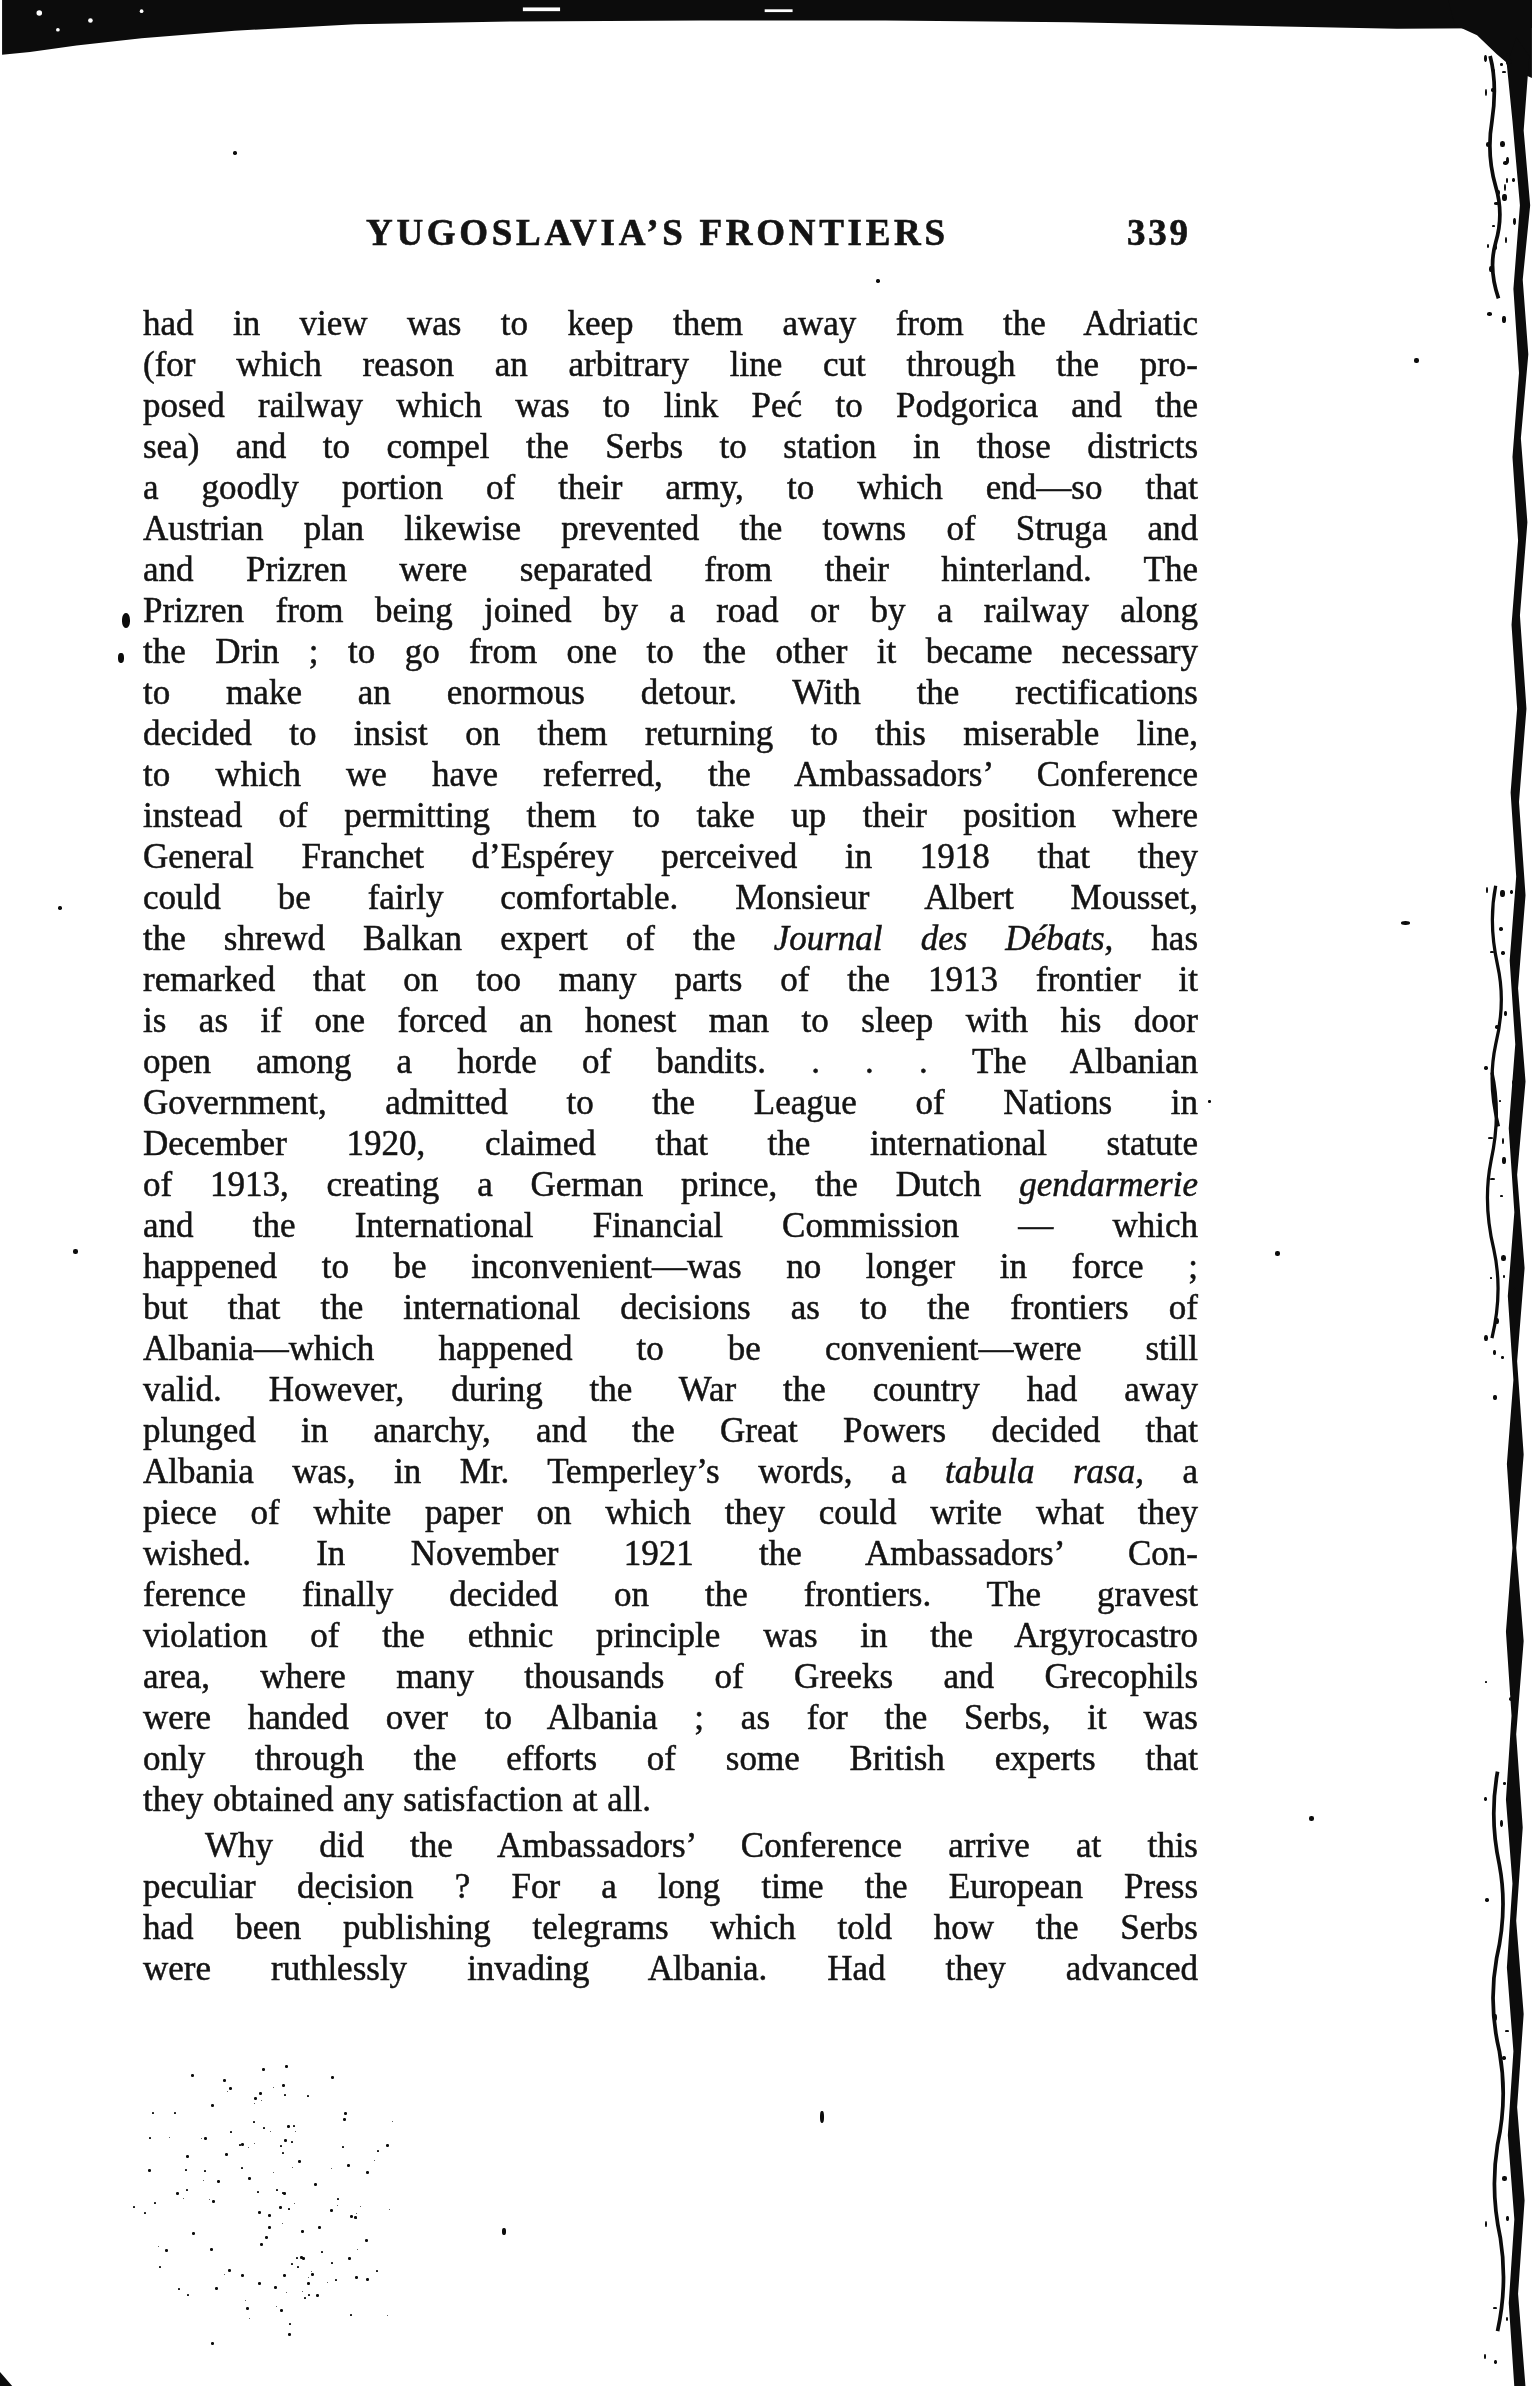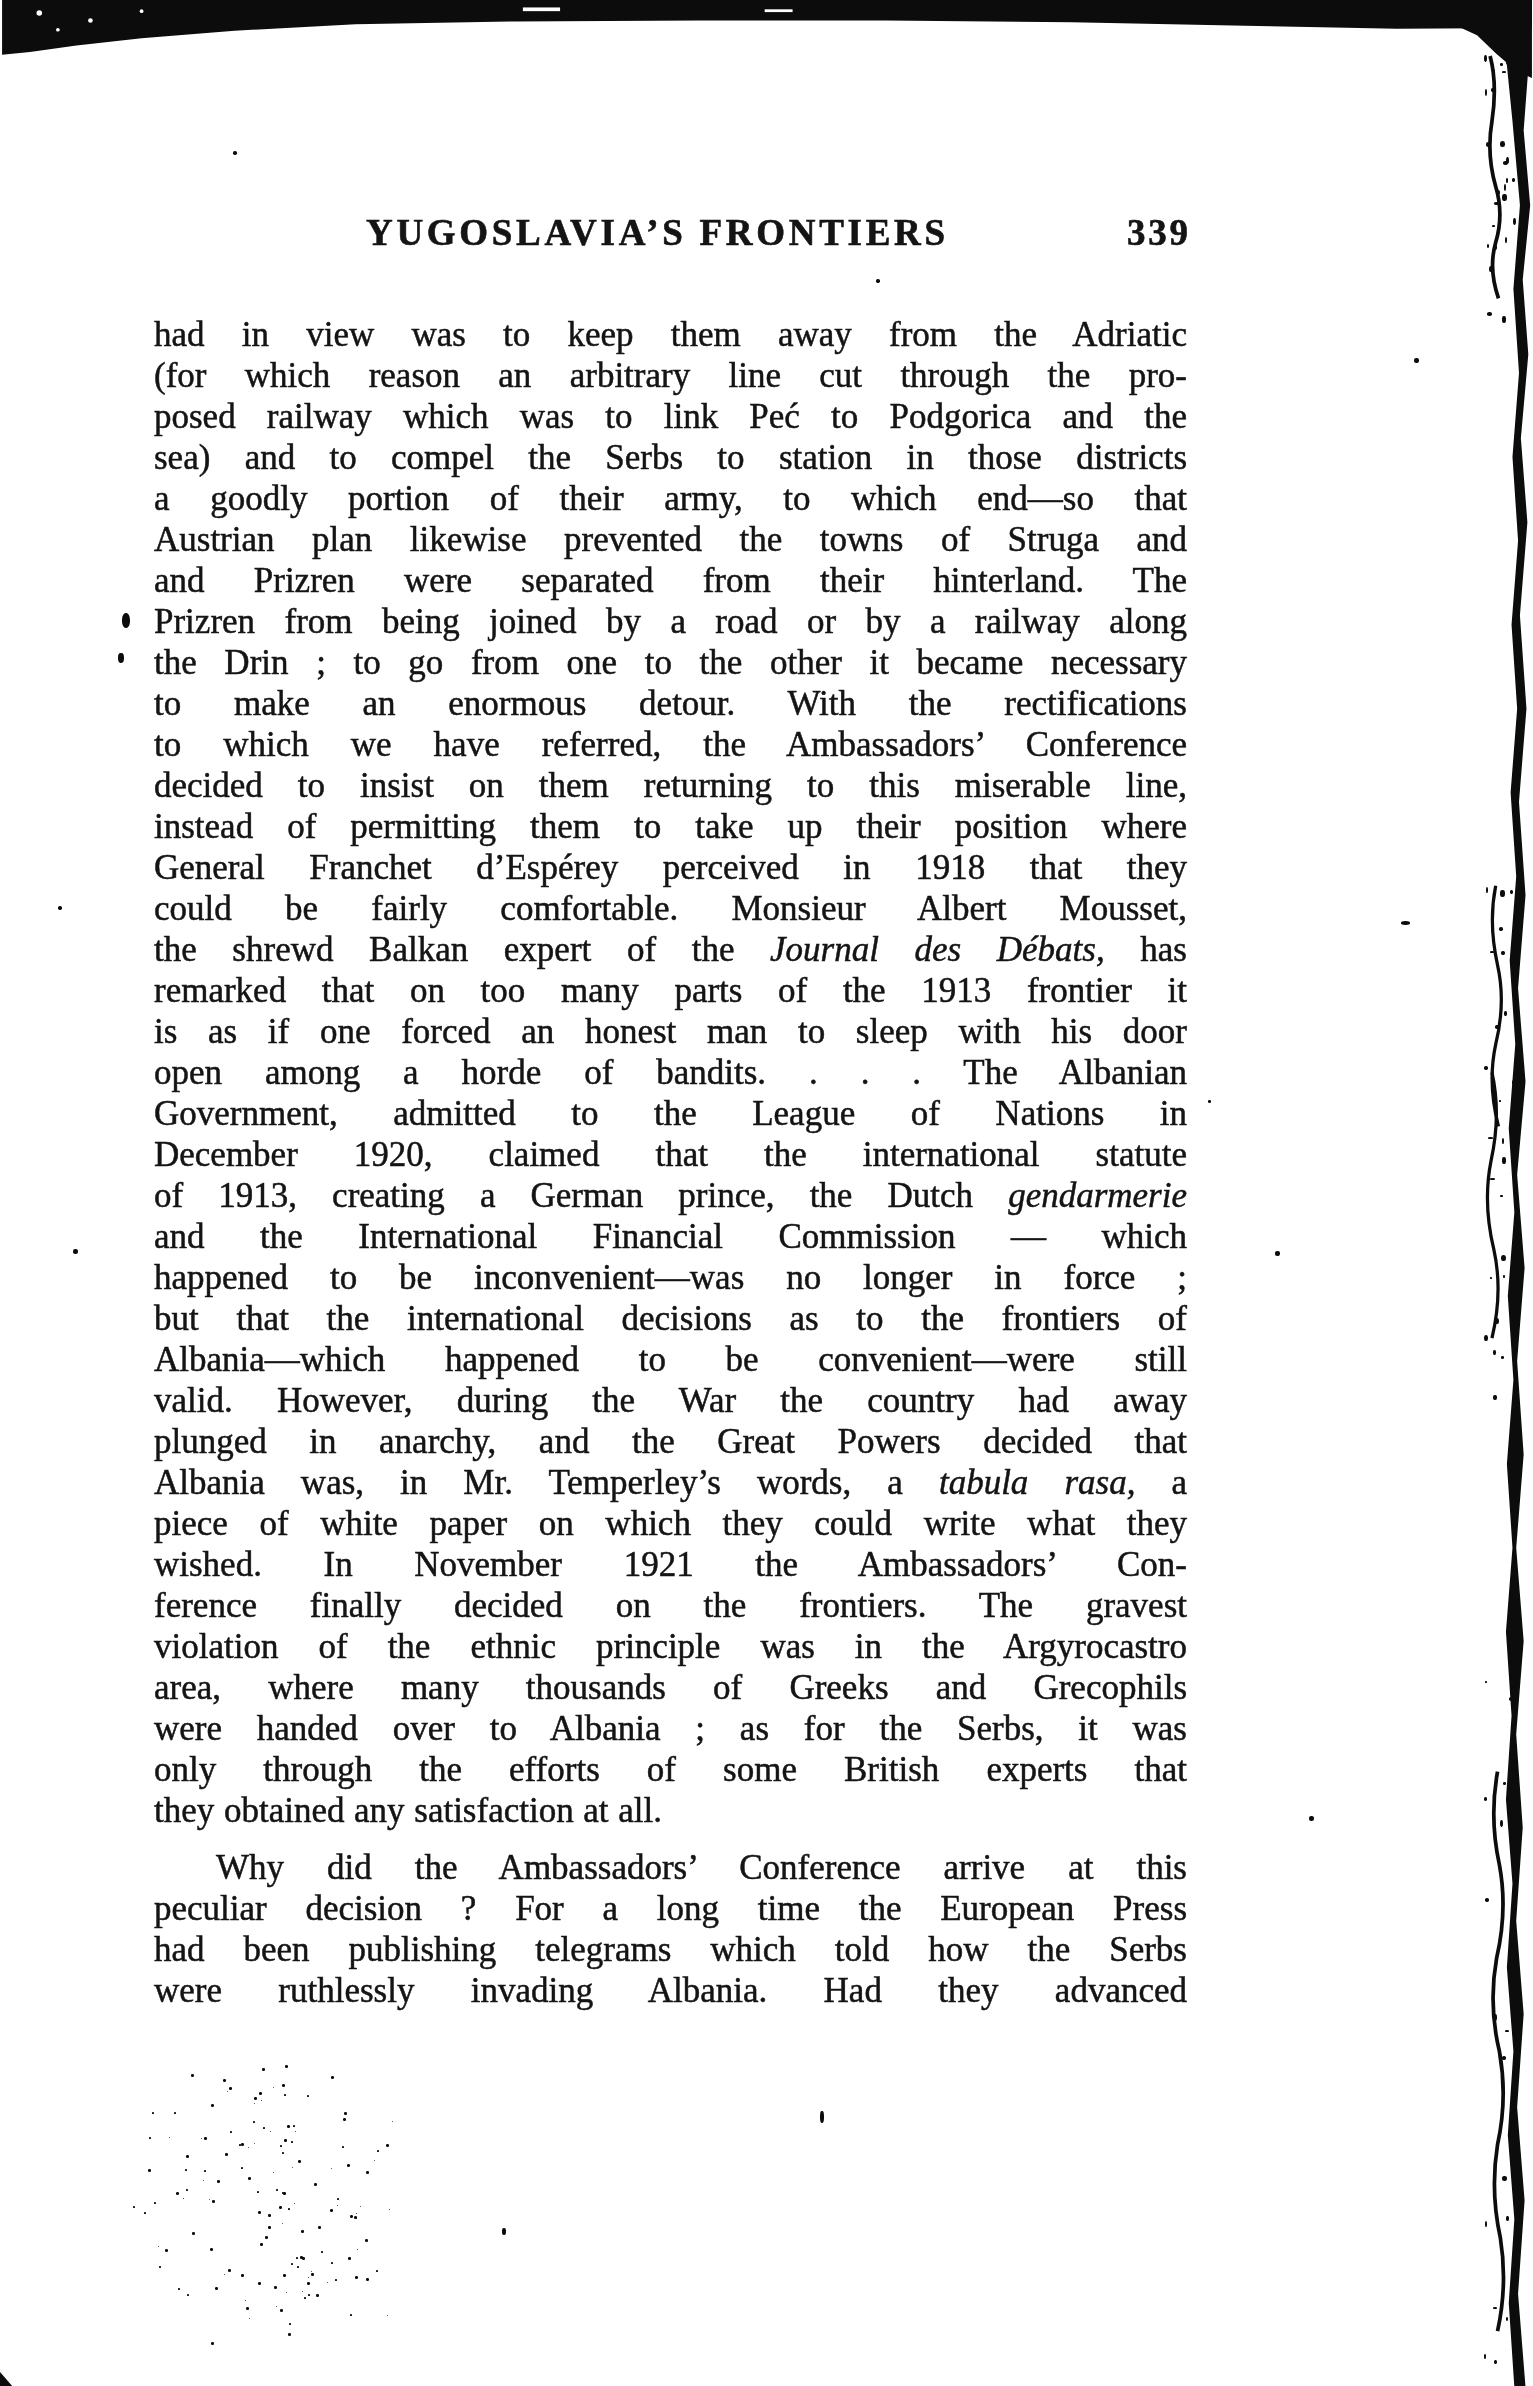--- a/index.html
+++ b/index.html
@@ -18,21 +18,21 @@
     letter-spacing:3.7px;white-space:nowrap;}
   .page-number{position:absolute;left:1127px;top:0;font-size:37px;font-weight:bold;
     letter-spacing:2.8px;}
   
   .text-block{
     position:absolute;left:138px;top:298px;width:1065px;
     font-size:35px;line-height:41px;
     -webkit-text-stroke:0.5px #141414;
     word-spacing:0.9px;
   }
-  .paragraph{margin:16px;}
+  .paragraph{margin:5px;}
   .line{height:41px;text-align:justify;text-align-last:justify;white-space:normal;}
   .line.line-left{text-align-last:left;}
   .line.line-indent{text-indent:62px;}
   .line i{font-style:italic;}
   
   .artifact-svg{position:absolute;left:0;top:0;pointer-events:none;}
   .speck{position:absolute;background:#0c0c0c;border-radius:45%;}
 </style>
 </head>
 <body>
@@ -80,22 +80,22 @@
         <div class="line"><span>had in view was to keep them away from the Adriatic</span></div>
         <div class="line"><span>(for which reason an arbitrary line cut through the pro-</span></div>
         <div class="line"><span>posed railway which was to link Peć to Podgorica and the</span></div>
         <div class="line"><span>sea) and to compel the Serbs to station in those districts</span></div>
         <div class="line"><span>a goodly portion of their army, to which end—so that</span></div>
         <div class="line"><span>Austrian plan likewise prevented the towns of Struga and</span></div>
         <div class="line"><span>and Prizren were separated from their hinterland.  The</span></div>
         <div class="line"><span>Prizren from being joined by a road or by a railway along</span></div>
         <div class="line"><span>the Drin ;  to go from one to the other it became necessary</span></div>
         <div class="line"><span>to make an enormous detour.  With the rectifications</span></div>
+        <div class="line"><span>decided to insist on them returning to this miserable line,</span></div>
         <div class="line"><span>to which we have referred, the Ambassadors’ Conference</span></div>
-        <div class="line"><span>decided to insist on them returning to this miserable line,</span></div>
         <div class="line"><span>instead of permitting them to take up their position where</span></div>
         <div class="line"><span>General Franchet d’Espérey perceived in 1918 that they</span></div>
         <div class="line"><span>could be fairly comfortable.  Monsieur Albert Mousset,</span></div>
         <div class="line"><span>the shrewd Balkan expert of the </span><i>Journal des Débats,</i><span> has</span></div>
         <div class="line"><span>remarked that on too many parts of the 1913 frontier it</span></div>
         <div class="line"><span>is as if one forced an honest man to sleep with his door</span></div>
         <div class="line"><span>open among a horde of bandits. . . . The Albanian</span></div>
         <div class="line"><span>Government, admitted to the League of Nations in</span></div>
         <div class="line"><span>December 1920, claimed that the international statute</span></div>
         <div class="line"><span>of 1913, creating a German prince, the Dutch </span><i>gendarmerie</i></div>

